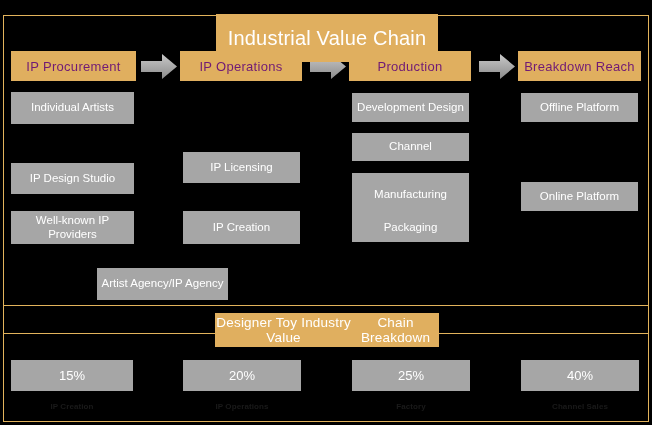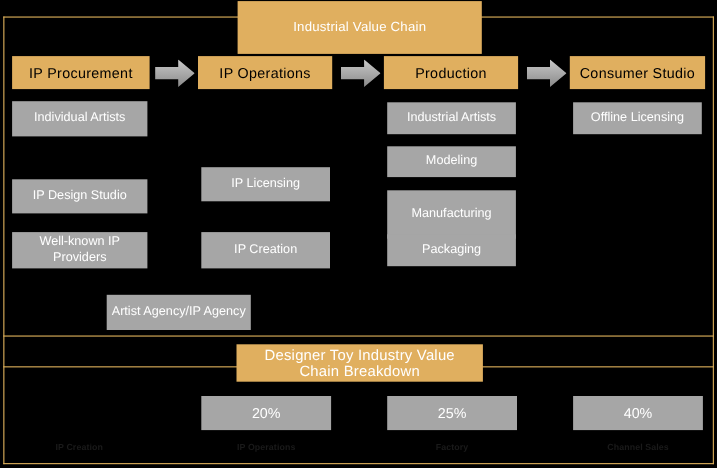--- a/index.html
+++ b/index.html
@@ -38,40 +38,40 @@
     display: flex;
     align-items: center;
     justify-content: center;
     text-align: center;
     line-height: 1.12;
     letter-spacing: .2px;
     z-index: 6;
   }
   #banner-top {
     left: 216px;
-    top: 1px;
+    top: 14px;
     width: 222px;
     height: 48px;
-    font-size: 12px;
+    font-size: 20px;
   }
   #banner-bottom {
     left: 215px;
     top: 313px;
     width: 224px;
     height: 34px;
     font-size: 13.5px;
-    flex-direction: column;
+    flex-direction: row;
   }
   #banner-bottom span { display:block; }
 
   
   .stage-head {
     position: absolute;
     background: #E0AF5F;
-    color: #000000;
+    color: #701a75;
     display: flex;
     align-items: center;
     justify-content: center;
     font-size: 13px;
     letter-spacing: .3px;
     z-index: 4;
   }
 
   
   .item-box {
@@ -133,21 +133,21 @@
   <div class="stage-head" style="left:11px; top:51px; width:125px; height:30px;">
     <span>IP Procurement</span>
   </div>
   <div class="stage-head" style="left:180px; top:51px; width:122px; height:30px;">
     <span>IP Operations</span>
   </div>
   <div class="stage-head" style="left:349px; top:51px; width:122px; height:30px;">
     <span>Production</span>
   </div>
   <div class="stage-head" style="left:518px; top:51px; width:123px; height:30px;">
-    <span>Consumer Studio</span>
+    <span>Breakdown Reach</span>
   </div>
 
   <div class="arrow" style="left:141px; top:54px;">
     <svg width="36" height="25" viewBox="0 0 36 25" xmlns="http://www.w3.org/2000/svg">
       <defs>
           <linearGradient id="ag1" x1="0" y1="0" x2="0" y2="1">
         <stop offset="0%" stop-color="#C9C9C9"></stop>
             <stop offset="100%" stop-color="#8A8A8A"></stop>
       </linearGradient>
         </defs>
@@ -177,34 +177,36 @@
     </svg>
   </div>
 
   <div class="item-box" style="left:11px; top:92px; width:123px; height:32px;">Individual Artists</div>
   <div class="item-box" style="left:11px; top:152px; width:123px; height:31px;margin-top:11px;">IP Design Studio</div>
   <div class="item-box" style="left:11px; top:211px; width:123px; height:33px;">Well-known IP Providers</div>
 
   <div class="item-box" style="left:183px; top:152px; width:117px; height:31px;">IP Licensing</div>
   <div class="item-box" style="left:183px; top:211px; width:117px; height:33px;">IP Creation</div>
 
-  <div class="item-box" style="left:352px; top:93px; width:117px; height:29px;">Industrial Artists</div>
-  <div class="item-box" style="left:352px; top:133px; width:117px; height:28px;">Modeling</div>
+  <div class="item-box" style="left:352px; top:93px; width:117px; height:29px;">Development Design</div>
+  <div class="item-box" style="left:352px; top:133px; width:117px; height:28px;">Channel</div>
   <div class="item-box" style="left:352px; top:173px; width:117px; height:44px;">Manufacturing</div>
   <div class="item-box" style="left:352px; top:213px; width:117px; height:29px;">Packaging</div>
 
-  <div class="item-box" style="left:521px; top:93px; width:117px; height:29px;">Offline Licensing</div>
+  <div class="item-box" style="left:521px; top:93px; width:117px; height:29px;">Offline Platform</div>
+  <div class="item-box" style="left:521px; top:182px; width:117px; height:29px;">Online Platform</div>
 
   <div class="item-box" style="left:97px; top:268px; width:131px; height:32px;">Artist Agency/IP Agency</div>
 
   <div class="banner" id="banner-bottom">
     <span>Designer Toy Industry Value</span>
     <span>Chain Breakdown</span>
   </div>
 
+  <div class="pct-box" style="left:11px; top:360px; width:122px; height:31px;">15%</div>
   <div class="pct-caption" style="left:11px; top:402px; width:122px;">IP Creation</div>
 
   <div class="pct-box" style="left:183px; top:360px; width:118px; height:31px;">20%</div>
   <div class="pct-caption" style="left:183px; top:402px; width:118px;">IP Operations</div>
 
   <div class="pct-box" style="left:352px; top:360px; width:118px; height:31px;">25%</div>
   <div class="pct-caption" style="left:352px; top:402px; width:118px;">Factory</div>
 
   <div class="pct-box" style="left:521px; top:360px; width:118px; height:31px;">40%</div>
   <div class="pct-caption" style="left:521px; top:402px; width:118px;">Channel Sales</div>

